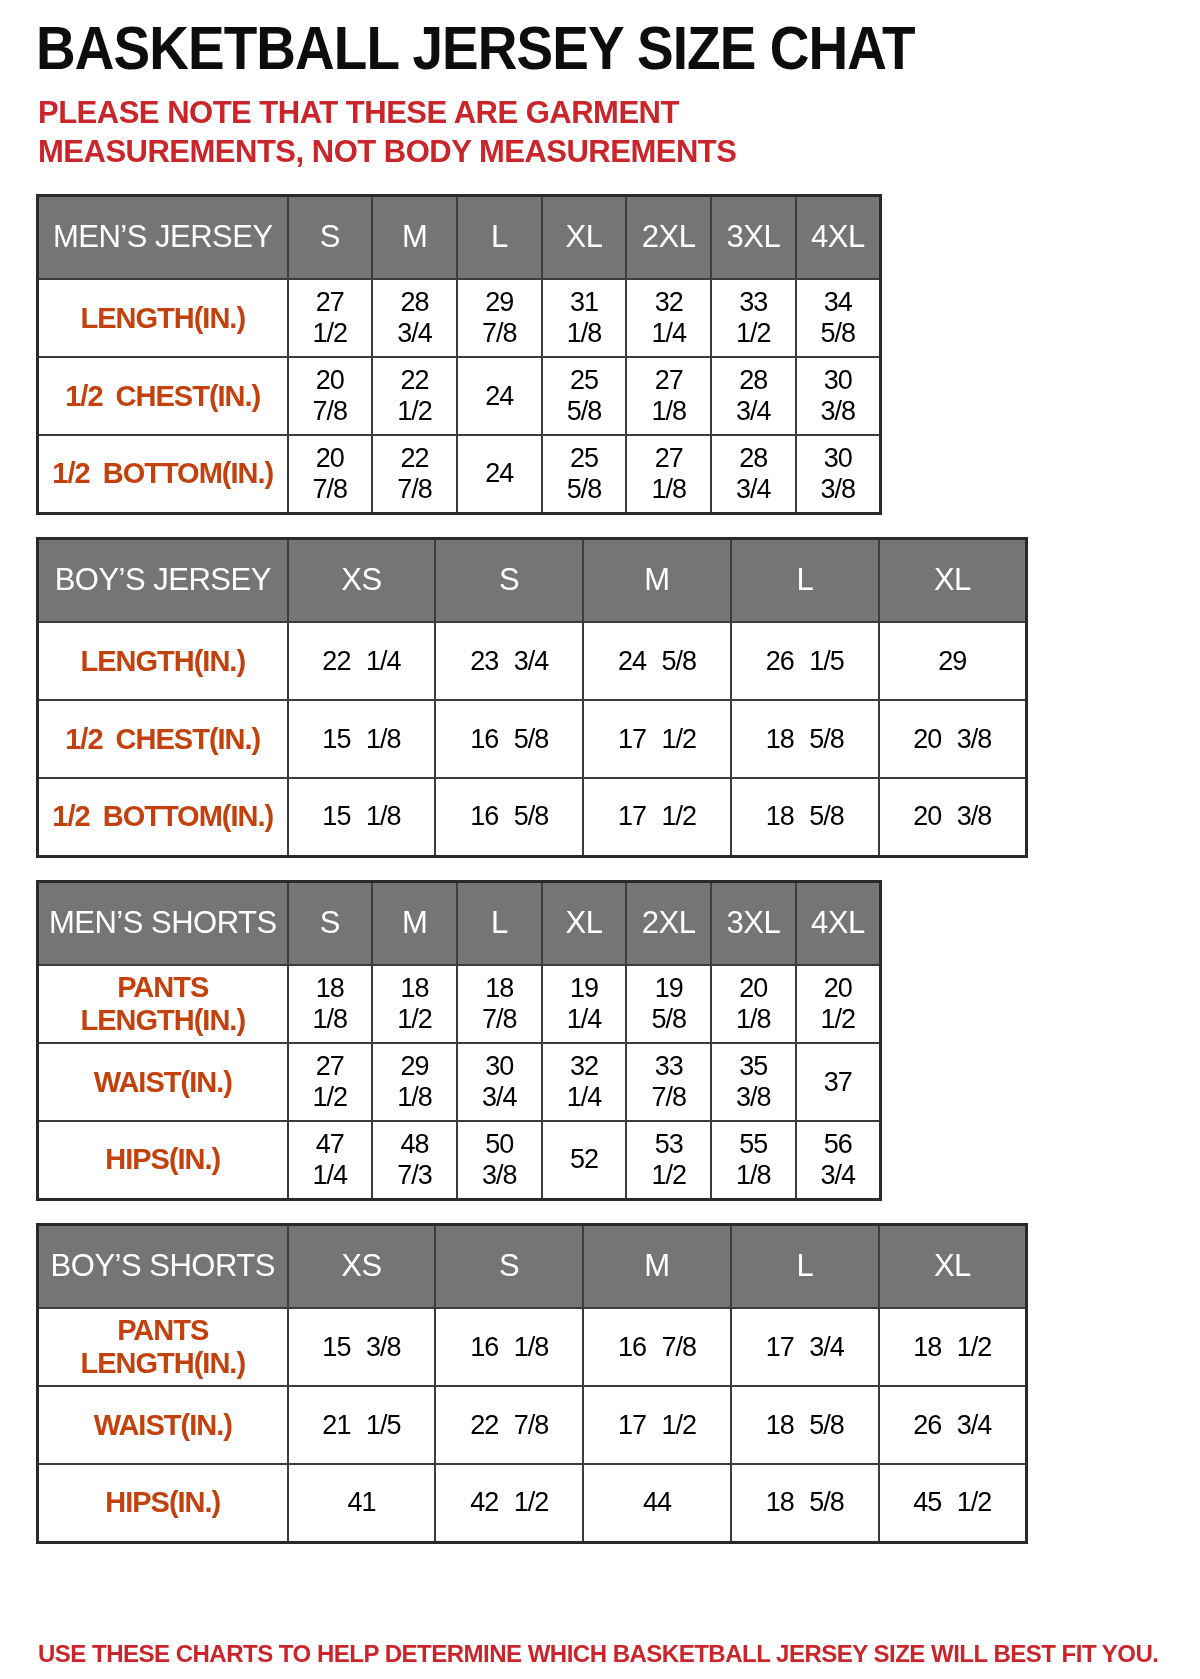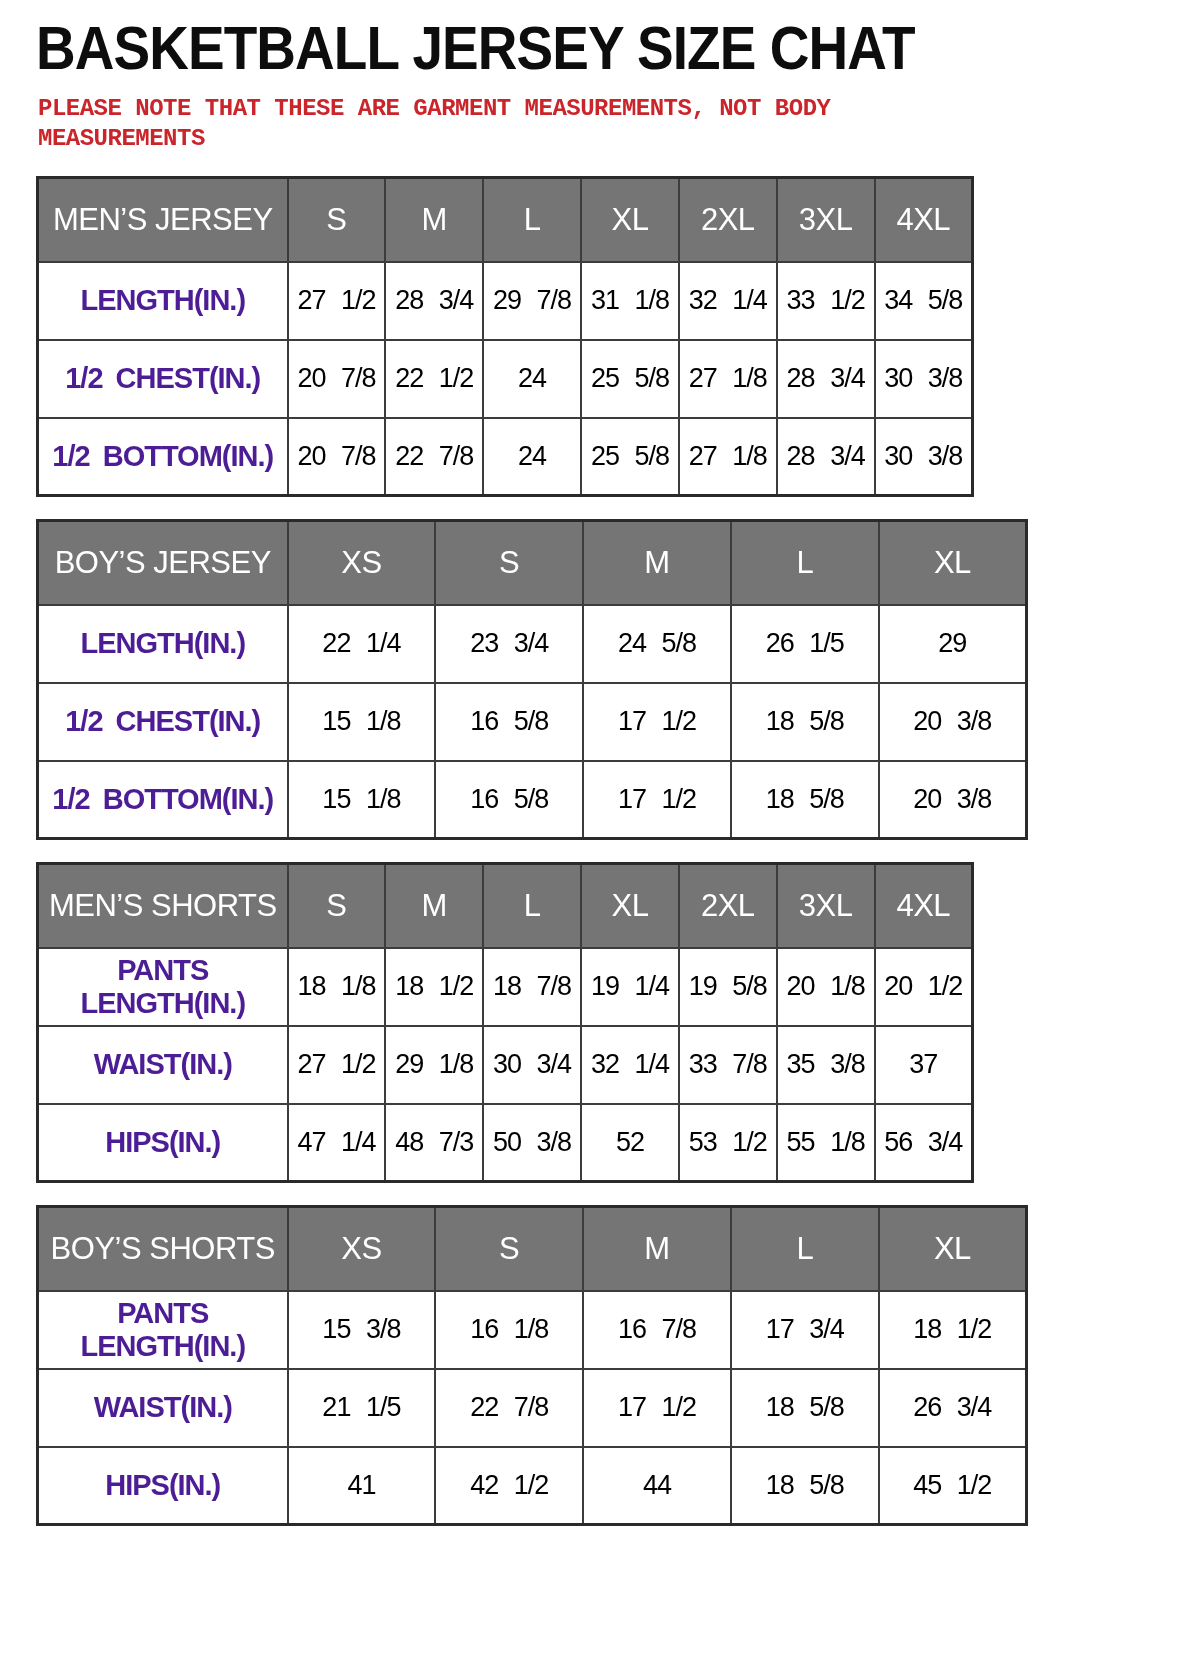--- a/index.html
+++ b/index.html
@@ -29,55 +29,54 @@
     letter-spacing:-1px;
     white-space:nowrap;
     transform:scaleX(0.90);
     transform-origin:left center;
     color:var(--ink);
   }
   .note{
     margin:14px 0 12px 2px;
     max-width:845px;
     color:var(--red);
-    font-size:24px;
+    font-size:31px;
     font-weight:bold;
     line-height:1.25;
     letter-spacing:-0.5px;
-    font-family:Liberation Mono, monospace;
   }
 
   .tables{margin-top:18px;}
   table{
     border-collapse:collapse;
     table-layout:fixed;
     margin-top:22px;
     border:3px solid var(--outer);
   }
-  table.tbl-mens{width:938px;}
+  table.tbl-mens{width:846px;}
   table.tbl-boys{width:992px;}
   th,td{
     border:2px solid var(--border);
     text-align:center;
     vertical-align:middle;
     padding:2px 4px;
     overflow:hidden;
   }
   col.label-col{width:250px;}
   thead th{
     background:var(--header-bg);
     color:var(--header-text);
     font-weight:normal;
     font-size:31px;
     letter-spacing:-0.5px;
     height:84px;
   }
   tbody th{
     background:#ffffff;
-    color:#4c1d95;
+    color:#c2410c;
     font-weight:bold;
     font-size:29px;
     letter-spacing:-1px;
     word-spacing:6px;
   }
   tbody td{
     background:#ffffff;
     color:#000000;
     font-size:27px;
     letter-spacing:-1px;
@@ -303,14 +302,15 @@
             <td>41</td>
             <td>42 1/2</td>
             <td>44</td>
             <td>18 5/8</td>
             <td>45 1/2</td>
           </tr>
         </tbody>
       </table>
   </div>
 
+  <p class="footer">USE THESE CHARTS TO HELP DETERMINE WHICH BASKETBALL JERSEY SIZE WILL BEST FIT YOU.</p>
 
 </div>
 
 </body></html>

